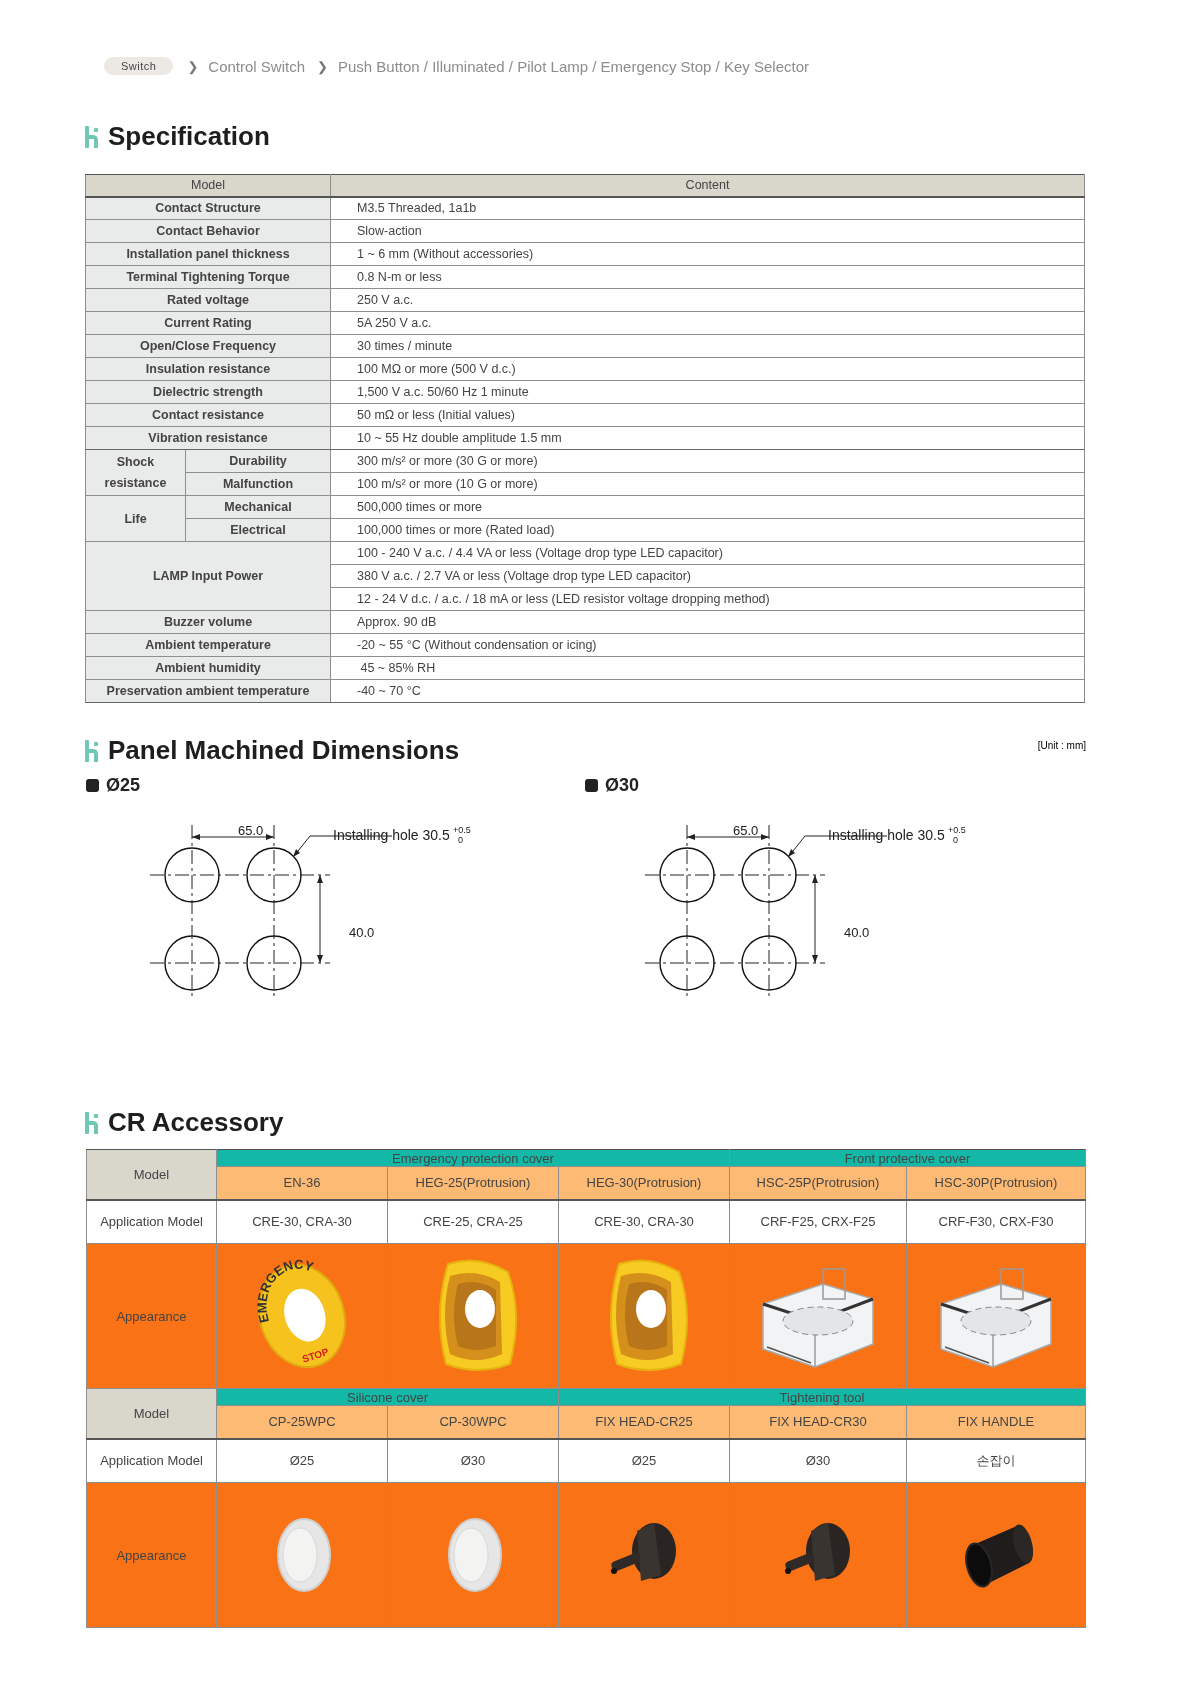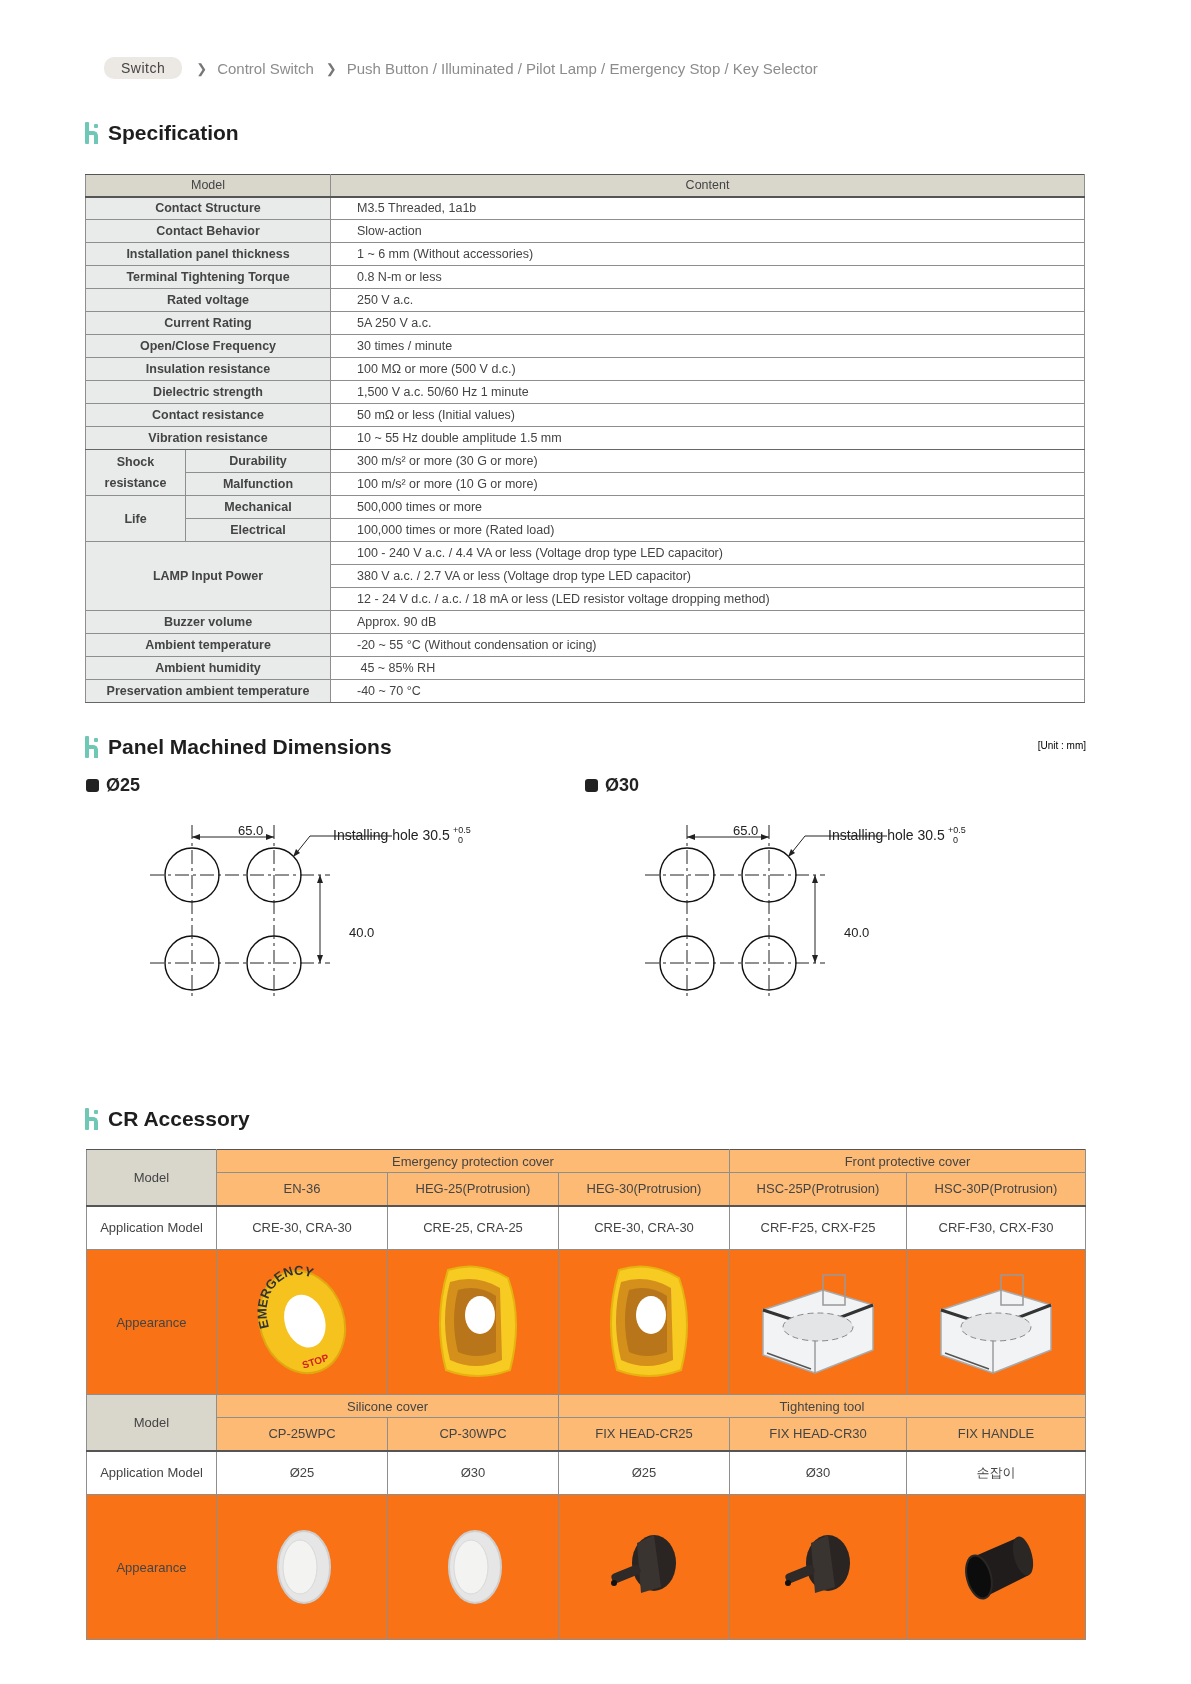--- a/index.html
+++ b/index.html
@@ -1,26 +1,26 @@
 <!DOCTYPE html>
 <html><head>
 <meta charset="utf-8">
 <style>
   * { box-sizing: border-box; margin: 0; padding: 0; }
   html, body { width: 1191px; height: 1684px; background: #ffffff; }
   body { font-family: "Liberation Sans", sans-serif; color: #3a3a3a; position: relative; overflow: hidden; }
 
   
   .breadcrumb { position: absolute; left: 104px; top: 57px; display: flex; align-items: center; font-size: 15px; color: #8a8a8a; }
-  .crumb-pill { background: #ece9e5; color: #444; font-size: 14px; letter-spacing: 0.5px; border-radius: 10px; padding: 3px 17px; margin-right: 12px; }
+  .crumb-pill { background: #ece9e5; color: #444; font-size: 11px; letter-spacing: 0.5px; border-radius: 10px; padding: 3px 17px; margin-right: 12px; }
   .crumb-sep { font-size: 13px; color: #777; margin: 0 10px 0 2px; }
   .crumb { color: #8c8c8c; }
 
   
-  .section-title { position: absolute; left: 85px; display: flex; align-items: center; font-weight: bold; font-size: 21px; color: #1e1e1e; }
+  .section-title { position: absolute; left: 85px; display: flex; align-items: center; font-weight: bold; font-size: 26px; color: #1e1e1e; }
   .h-logo { width: 14px; height: 22px; margin-right: 9px; position: relative; }
   .h-logo .stem { position: absolute; left: 0; top: 0; width: 4px; height: 22px; background: #6fc7b5; border-radius: 1px; }
   .h-logo .arch { position: absolute; left: 3px; top: 9px; width: 10px; height: 13px; border: 4px solid #6fc7b5; border-bottom: none; border-left: none; border-radius: 0 5px 0 0; }
   .h-logo .dot { position: absolute; left: 9px; top: 2px; width: 4px; height: 4px; background: #6fc7b5; border-radius: 1px; }
 
   
   table { border-collapse: collapse; font-size: 12.5px; }
   .spec { position: absolute; left: 85px; top: 174px; width: 1000px; }
   .spec td, .spec th { border: 1px solid #8e8e8e; height: 23px; padding: 0; font-weight: normal; color: #444; }
   .spec th { background: #d9d6cc; text-align: center; height: 22px; border-top: 1.5px solid #555; border-bottom: 2px solid #555; }
@@ -31,21 +31,21 @@
   
   .unit { position: absolute; right: 105px; top: 740px; font-size: 10px; color: #000000; }
   .sub-title { position: absolute; display: flex; align-items: center; font-weight: bold; font-size: 18px; color: #222; }
   .sub-title .sq { width: 13px; height: 13px; background: #222; border-radius: 3px; margin-right: 7px; }
   .drawing { position: absolute; top: 815px; width: 420px; height: 220px; }
   .drawing text { font-family: "Liberation Sans", sans-serif; fill: #222; }
 
   
   .acc { position: absolute; left: 86px; top: 1149px; width: 999px; table-layout: fixed; }
   .acc td { border: 1px solid #8e8e8e; text-align: center; color: #444; font-size: 13px; padding: 0; }
-  .acc .grp { background: #fdba74; height: 23px; }
+  .acc .grp { background: #14b8a6; height: 17px; }
   .acc .mdl { background: #fdba74; height: 33px; border-bottom: 2px solid #555; }
   .acc .rowhd { background: #d9d6cc; }
   .acc .lbl { background: #e9eaea; }
   .acc .app { height: 44px; background: #fff; }
   .acc .img { height: 145px; background: #f97316; }
   .acc .tophd { border-top: 1.5px solid #555; }
   .pic { display: block; margin: 0 auto; }
 </style>
 </head>
 <body>

